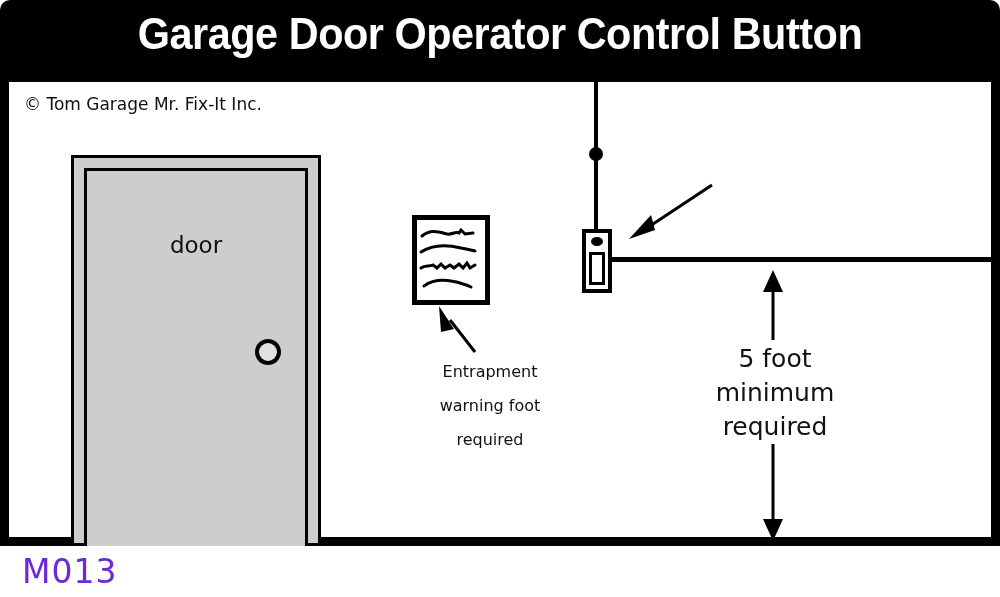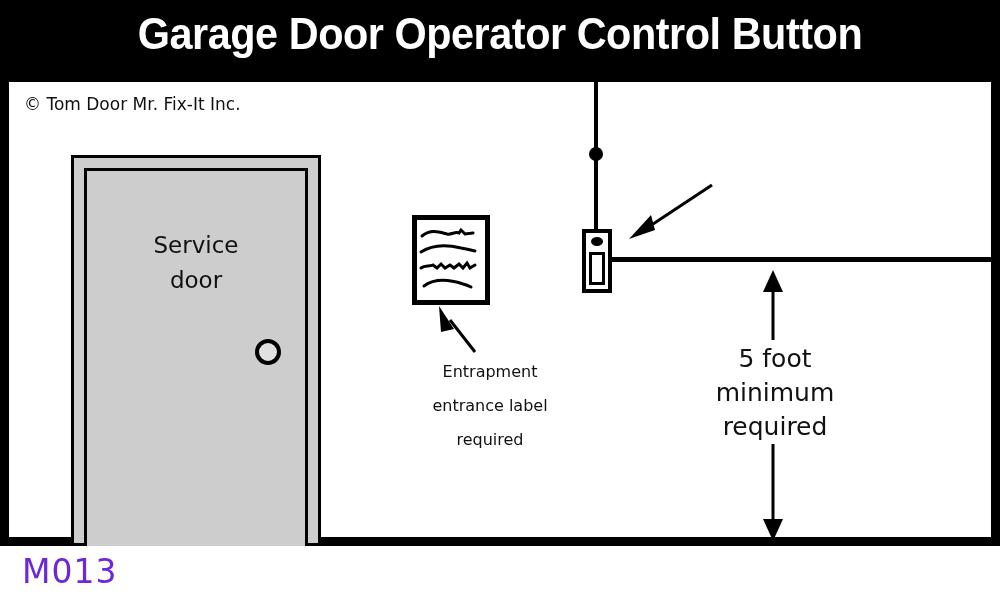--- a/index.html
+++ b/index.html
@@ -9,20 +9,21 @@
   }
   body {
     font-family: "DejaVu Sans", sans-serif;
   }
   #page {
     position: relative;
     width: 1000px;
     height: 597px;
     background: #ffffff;
     overflow: hidden;
+    border-radius: 10px;
   }
 
   
   #title-band {
     position: absolute;
     left: 0; top: 0;
     width: 1000px; height: 79px;
     background: #000000;
   }
   #title-text {
@@ -207,26 +208,25 @@
 <body>
 
 <div id="page">
 
   <div id="title-band">
     <div id="title-text">Garage Door Operator Control Button</div>
   </div>
 
   <div id="frame"></div>
 
-  <div id="copyright">© Tom Door Mr. Fix-It Inc.</div>
+  <div id="copyright">© Tom Garage Mr. Fix-It Inc.</div>
 
   <div class="door-frame"></div>
   <div class="door-panel"></div>
   <div class="door-label">
-    <div>Service</div>
     <div>door</div>
   </div>
   <div class="door-knob"></div>
 
   <div class="warning-label">
     <svg width="68" height="80" viewBox="0 0 68 80">
       <path d="M5,16 C14,9 22,12 30,14 C35,15 38,11 42,13 L44,10 L48,14 L56,13" stroke="#000" stroke-width="3" fill="none" stroke-linecap="round"></path>
       <path d="M4,32 C16,24 32,25 44,28 C50,29 54,30 58,31" stroke="#000" stroke-width="3" fill="none" stroke-linecap="round"></path>
       <path d="M4,48 C8,45 12,47 16,45 L20,48 L24,44 L28,48 L33,45 L37,48 L42,44 L46,48 L50,43 L53,48 L58,45" stroke="#000" stroke-width="3" fill="none" stroke-linecap="round"></path>
       <path d="M7,66 C18,58 34,60 46,64 C50,65 52,66 54,67" stroke="#000" stroke-width="3" fill="none" stroke-linecap="round"></path>
@@ -257,21 +257,21 @@
       <line x1="773" y1="283" x2="773" y2="340" stroke="#000" stroke-width="3"></line>
       <polygon points="773,270 763,292 783,292" fill="#000"></polygon>
       <line x1="773" y1="440" x2="773" y2="528" stroke="#000" stroke-width="3"></line>
       <polygon points="773,541 763,519 783,519" fill="#000"></polygon>
     </g>
   </svg>
 
 
   <div class="anno" id="entrapment-text">
     <div>Entrapment</div>
-    <div>entrance label</div>
+    <div>warning foot</div>
     <div>required</div>
   </div>
 
   <div class="anno" id="dimension-text">
     <div>5 foot</div>
     <div>minimum</div>
     <div>required</div>
   </div>
 
   <div id="code-text">M013</div>

